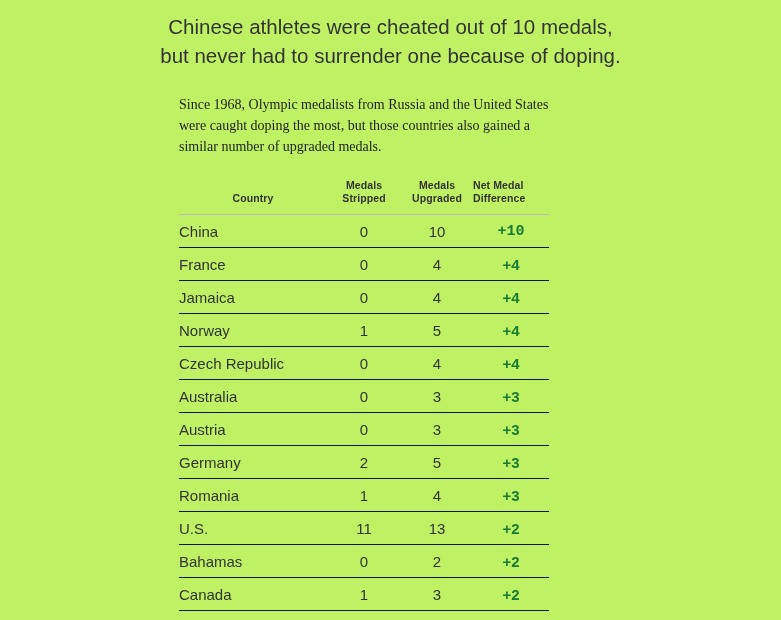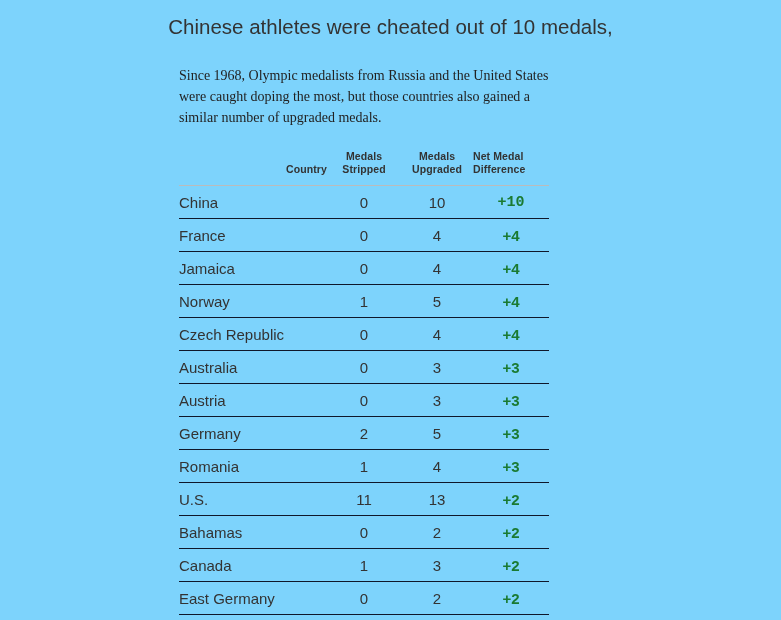--- a/index.html
+++ b/index.html
@@ -11,21 +11,21 @@
     width: 781px;
     height: 620px;
     font-family: "Liberation Sans", sans-serif;
     color: #000000;
     overflow: hidden;
   }
   .page {
     width: 781px;
     height: 620px;
     position: relative;
-    background: #7dd3fc;
+    background: #bef264;
   }
   .headline {
     width: 660px;
     margin: 0 auto;
     padding-top: 12px;
     text-align: center;
     font-family: "Liberation Sans", sans-serif;
     font-size: 20.5px;
     line-height: 29px;
     color: #333333;
@@ -66,21 +66,21 @@
     font-family: "Liberation Sans", sans-serif;
     font-size: 10.5px;
     font-weight: bold;
     color: #333333;
     letter-spacing: 0.1px;
     padding: 0 0 9px 0;
     vertical-align: bottom;
     line-height: 13px;
     border-bottom: 1px solid #bbbbbb;
   }
-  th.h-country { text-align: right; }
+  th.h-country { text-align: center; }
   th.h-stripped, th.h-upgraded { }
   th.h-net { text-align: left; }
   th .hl { display: block; }
 
   table.medal-table tbody td {
     font-family: "Liberation Sans", sans-serif;
     font-size: 15px;
     color: #333333;
     padding: 10px 0 9px 0;
     border-bottom: 1px solid #0f172a;
@@ -95,20 +95,21 @@
     font-size: 10.5px;
   }
 </style>
 </head>
 <body>
 
 <div class="page">
 
   <h1 class="headline">
     <span class="line">Chinese athletes were cheated out of 10 medals,</span>
+    <span class="line">but never had to surrender one because of doping.</span>
   </h1>
 
   <div class="deck-wrap">
     <p class="deck">Since 1968, Olympic medalists from Russia and the United States were caught doping the most, but those countries also gained a similar number of upgraded medals.</p>
   </div>
 
   <div class="table-wrap">
     <table class="medal-table">
       <colgroup>
         <col class="c-country">

